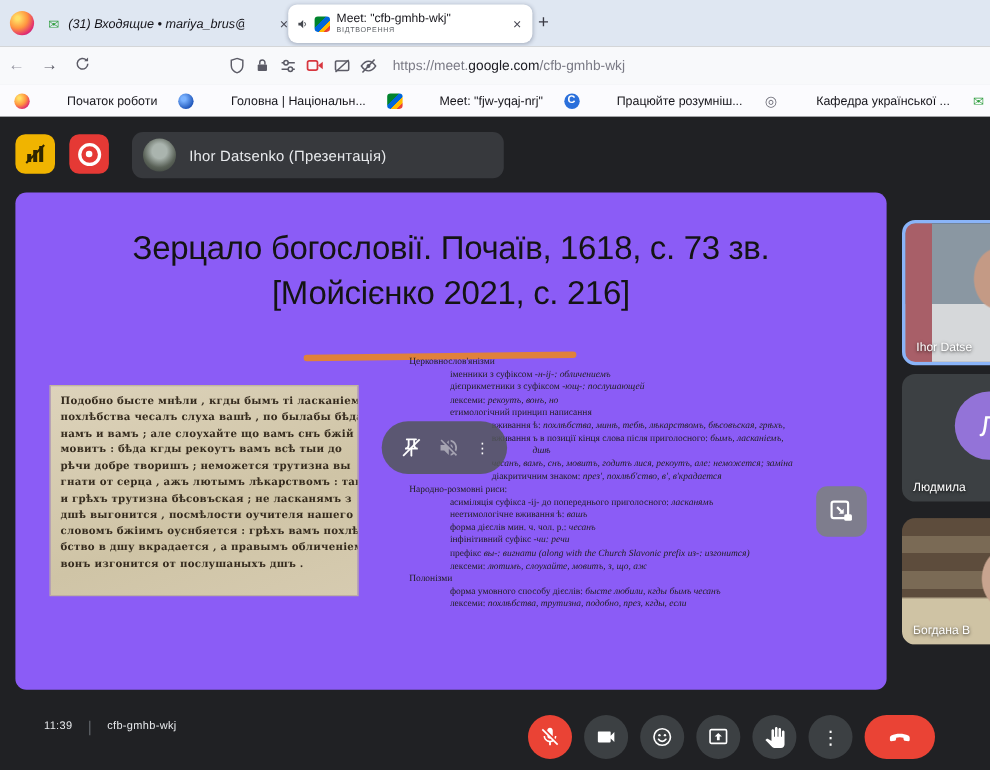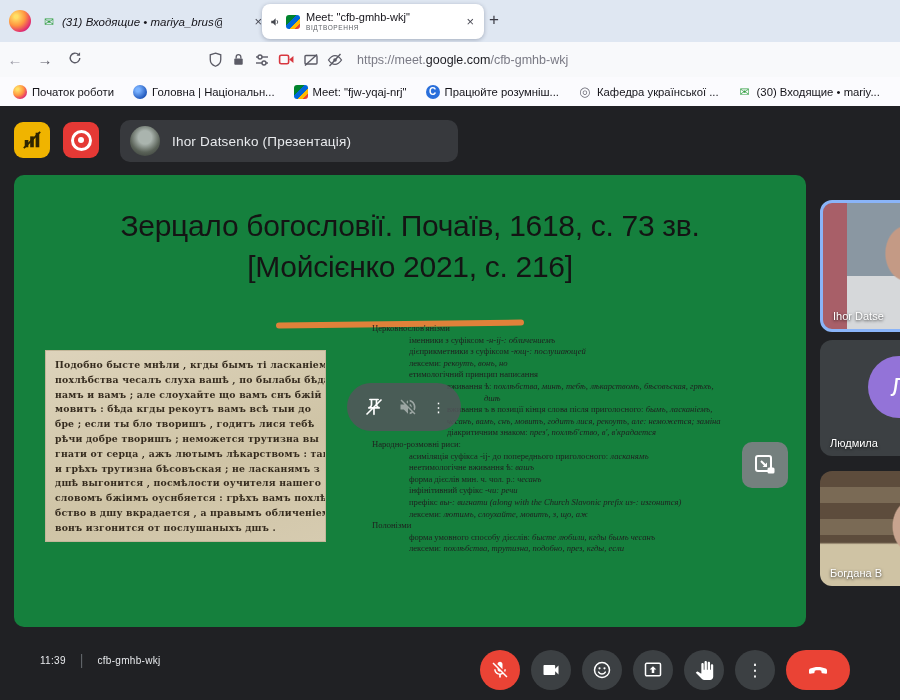--- a/index.html
+++ b/index.html
@@ -30,39 +30,39 @@
     display:flex;align-items:center;}
   .nav-ic{width:30px;text-align:center;font-size:15px;color:#5b5b66;}
   .nav-ic.dim{color:#9a9aa5;}
   .urlzone{display:flex;align-items:center;gap:8px;margin-left:118px;}
   .url-ic{display:flex;align-items:center;}
   .url-text{font-size:12.5px;margin-left:6px;white-space:nowrap;}
   .url-dim{color:#7a7a85;} .url-dom{color:#1c1c22;}
 
   .bookmarks{left:0;top:77px;width:900px;height:29px;background:#fbfbfe;display:flex;align-items:center;gap:19px;padding-left:13px;}
   .bm{display:flex;align-items:center;gap:5px;}
-  .bm-label{font-size:11.3px;color:#15141a;white-space:nowrap;}
+  .bm-label{font-size:11.3px;color:#15141a;white-space:nowrap;margin-left:29px;}
   .bm-ic{width:14px;height:14px;display:flex;align-items:center;justify-content:center;font-size:12px;line-height:1;flex:0 0 auto;}
   .ic-firefox{border-radius:50%;background:radial-gradient(circle at 32% 30%,#ffe066 8%,#ff9640 45%,#e3306e 75%,#90069b);}
   .ic-globe{border-radius:50%;background:radial-gradient(circle at 35% 35%,#7ab2ff 15%,#1c53b8 75%,#123a85);}
   .ic-c{border-radius:50%;background:#2a6fdb;color:#fff;font-size:10px;font-weight:bold;}
   .ic-ring{color:#6d6d78;font-size:13px;}
 
   
   .ext-yellow{left:14px;top:122px;width:36px;height:36px;border-radius:9px;background:#f0b400;display:flex;align-items:center;justify-content:center;}
   .ext-red{left:63px;top:122px;width:36px;height:36px;border-radius:9px;background:#e53935;display:flex;align-items:center;justify-content:center;}
   .rec-ring{width:15px;height:15px;border:3px solid #fff;border-radius:50%;display:flex;align-items:center;justify-content:center;}
   .rec-dot{width:6px;height:6px;background:#fff;border-radius:50%;}
   .presenter{left:120px;top:120px;width:338px;height:42px;background:#37393d;border-radius:10px;display:flex;align-items:center;gap:12px;padding-left:10px;box-sizing:border-box;}
   .presenter-avatar{width:30px;height:30px;border-radius:50%;flex:0 0 auto;
     background:radial-gradient(circle at 50% 38%,#aab4ae 0 28%,#5a6258 62%,#2f3430);}
   .presenter-name{font-size:13.5px;color:#e8eaed;letter-spacing:.2px;}
 
   
-  .slide{left:14px;top:175px;width:792px;height:452px;background:#15803d;border-radius:10px;}
+  .slide{left:14px;top:175px;width:792px;height:452px;background:#8b5cf6;border-radius:10px;}
   .slide-title{left:0;top:30px;width:792px;text-align:center;font-size:30px;line-height:41px;color:#141414;letter-spacing:-.3px;}
   .underline{left:262px;top:146px;width:248px;height:6px;background:#e0813a;border-radius:4px;transform:rotate(-.7deg);}
   .manuscript{left:31px;top:175px;width:281px;height:192px;box-sizing:border-box;padding:7px 9px;
     background:linear-gradient(160deg,#ddd3bb,#cfc4a6 60%,#d6cbb0);border:1px solid #c2b699;
     font-family:"DejaVu Serif",serif;font-weight:600;font-size:9.3px;color:#352b1e;overflow:hidden;}
   .ms-line{line-height:14.8px;white-space:nowrap;letter-spacing:.2px;}
   .notes{left:358px;top:148px;width:426px;font-family:"Liberation Serif",serif;font-size:8.6px;color:#1f1f1f;}
   .sline{line-height:11.6px;white-space:nowrap;}
   .seg-i{font-style:italic;}
   .ind0{padding-left:0;} .ind1{padding-left:37px;} .ind2{padding-left:75px;} .ind3{padding-left:112px;}
@@ -238,21 +238,20 @@
       <div>[Мойсієнко 2021, с. 216]</div>
     </div>
     <div class="abs underline"></div>
 
     <div class="abs manuscript">
 
     <div class="ms-line">Подобно бысте мнѣли , кгды бымъ ті ласканіемъ</div>
         <div class="ms-line">похлѣбства чесалъ слуха вашѣ , по былабы бѣда</div>
         <div class="ms-line">намъ и вамъ ;  але слоухайте що вамъ снъ бжій</div>
         <div class="ms-line">мовитъ :  бѣда  кгды рекоутъ вамъ всѣ тыи до</div>
-        <div class="ms-line">бре ;  если ты бло творишъ ,  годитъ лися тебѣ</div>
         <div class="ms-line">рѣчи добре творишъ ;  неможется трутизна вы</div>
         <div class="ms-line">гнати от серца ,  ажъ лютымъ лѣкарствомъ : такъ</div>
         <div class="ms-line">и грѣхъ трутизна бѣсовъская ;  не ласканямъ з</div>
         <div class="ms-line">дшѣ выгонится ,  посмѣлости оучителя нашего</div>
         <div class="ms-line">словомъ бжіимъ оуснбяется :  грѣхъ вамъ похлѣ</div>
         <div class="ms-line">бство в дшу вкрадается ,  а правымъ обличеніемъ</div>
         <div class="ms-line">вонъ изгонится от послушаныхъ дшъ .</div>
       </div>
 
     <div class="abs notes">
@@ -262,23 +261,23 @@
         <div class="sline ind1"><span class="seg-r">іменники з суфіксом </span><span class="seg-i">-н-ij-: обличениемъ</span></div>
 
         <div class="sline ind1"><span class="seg-r">дієприкметники з суфіксом </span><span class="seg-i">-ющ-: послушающей</span></div>
 
         <div class="sline ind1"><span class="seg-r">лексеми: </span><span class="seg-i">рекоутъ, вонъ, но</span></div>
 
         <div class="sline ind1"><span class="seg-r">етимологічний принцип написання</span><span class="seg-i"></span></div>
 
         <div class="sline ind2"><span class="seg-r">вживання ѣ: </span><span class="seg-i">похлѣбства, минѣ, тебѣ, лѣкарствомъ, бѣсовъская, грѣхъ,</span></div>
 
+        <div class="sline ind2"><span class="seg-r">вживання ъ в позиції кінця слова після приголосного: </span><span class="seg-i">бымъ, ласканіемъ,</span></div>
+
         <div class="sline ind3"><span class="seg-r"></span><span class="seg-i">дшѣ</span></div>
-
-        <div class="sline ind2"><span class="seg-r">вживання ъ в позиції кінця слова після приголосного: </span><span class="seg-i">бымъ, ласканіемъ,</span></div>
 
         <div class="sline ind2"><span class="seg-r"></span><span class="seg-i">чесанъ, вамъ, снъ, мовитъ, годитъ лися, рекоутъ, але: неможется; заміна</span></div>
 
         <div class="sline ind2"><span class="seg-r">діакритичним знаком: </span><span class="seg-i">през', похлѣб'ство, в', в'крадается</span></div>
 
         <div class="sline ind0"><span class="seg-r">Народно-розмовні риси:</span><span class="seg-i"></span></div>
 
         <div class="sline ind1"><span class="seg-r">асиміляція суфікса -ij- до попереднього приголосного: </span><span class="seg-i">ласканямъ</span></div>
 
         <div class="sline ind1"><span class="seg-r">неетимологічне вживання ѣ: </span><span class="seg-i">вашъ</span></div>

